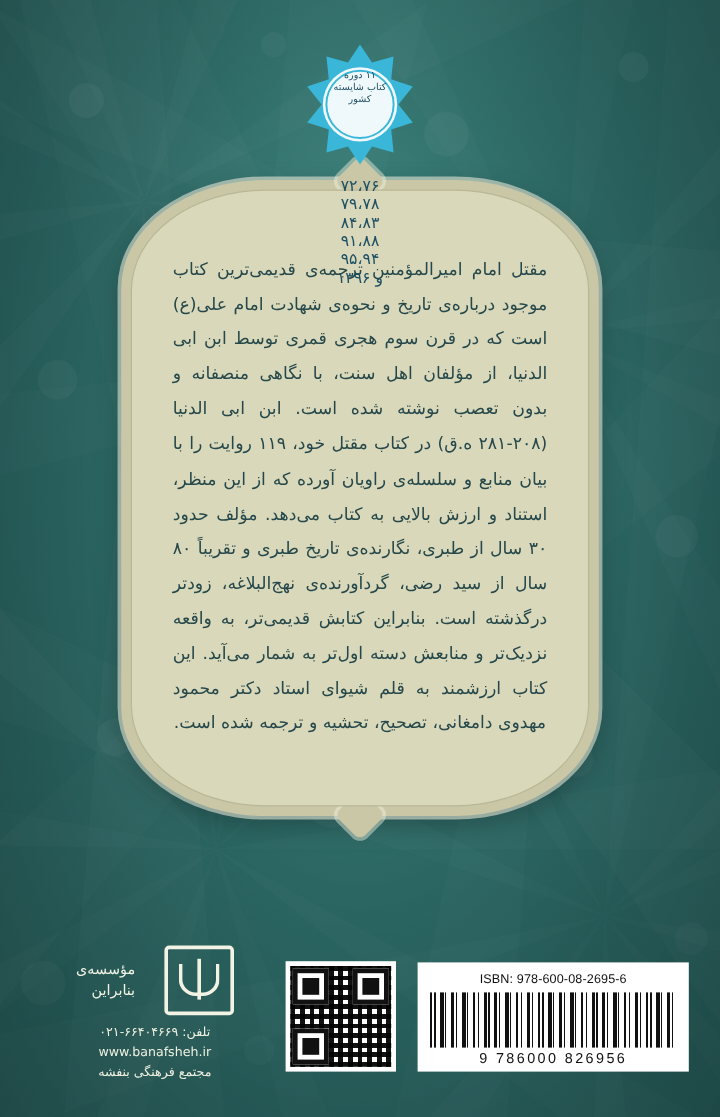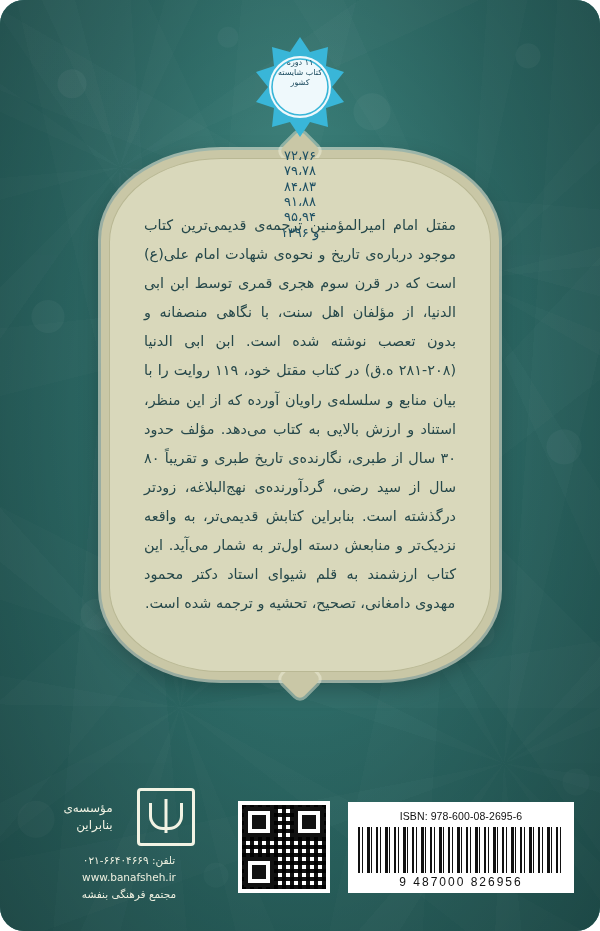--- a/index.html
+++ b/index.html
@@ -7,21 +7,20 @@
     padding: 0;
     background: #ffffff;
   }
   .page {
     position: relative;
     width: 600px;
     height: 931px;
     overflow: hidden;
     background: #2f6f6b;
     font-family: "DejaVu Sans", "Liberation Sans", sans-serif;
-    border-radius: 24px;
   }
 
   
   .bg-base {
     position: absolute;
     inset: 0;
     background:
       radial-gradient(ellipse at 50% 20%, #3a7d77 0%, #2d6a66 45%, #255c59 100%);
   }
   .bg-pattern {
@@ -352,16 +351,16 @@
         </span>
       <span class="qr-eye bl">
           <i></i>
         </span>
     </div>
   </div>
 
   <div class="barcode-box">
     <div class="isbn-text">ISBN: 978-600-08-2695-6</div>
     <div class="bars"></div>
-    <div class="ean-digits">9  487000  826956</div>
+    <div class="ean-digits">9  786000  826956</div>
   </div>
 
 </div>
 
 </body></html>

